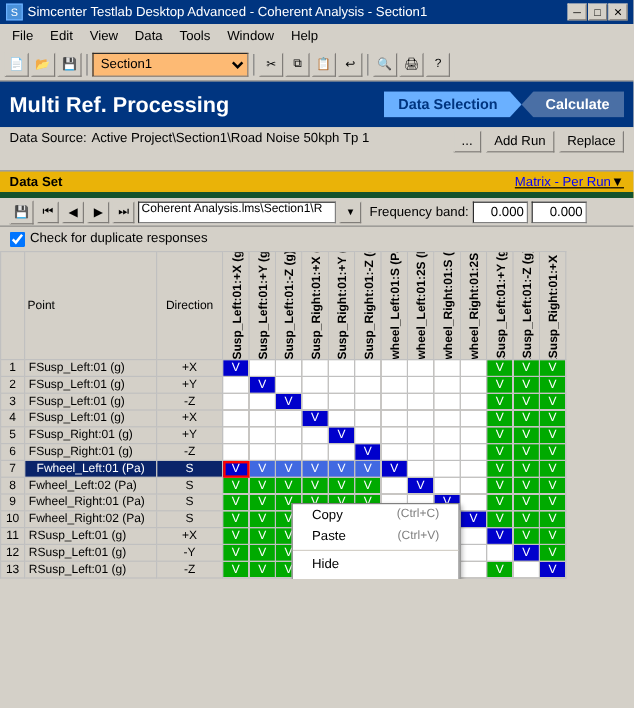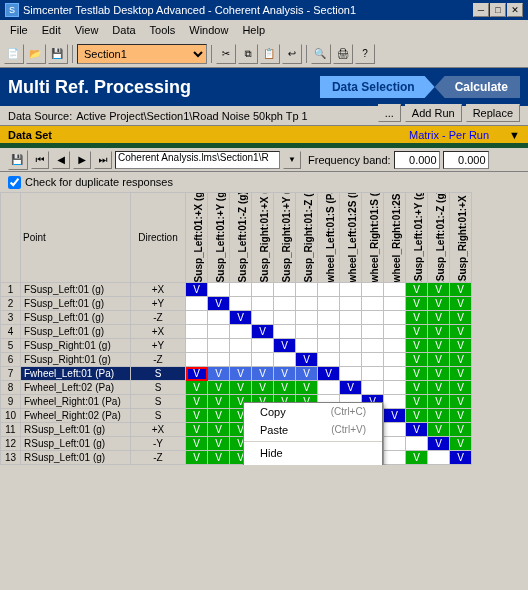--- a/index.html
+++ b/index.html
@@ -102,24 +102,24 @@
       clip-path: polygon(10px 0, 100% 0, 100% 100%, 10px 100%, 0 50%);
       padding-left: 20px;
       cursor: pointer;
     }
 
     
     .datasource-bar {
       background: #d4d0c8;
       padding: 3px 8px;
       display: flex;
-      align-items: flex-end;
+      align-items: flex-start;
       gap: 4px;
       font-size: 11px;
-      height: 20px;
+      height: 37px;
       border-bottom: 1px solid #808080;
     }
     .ds-label { font-size: 11px; }
     .ds-value { font-size: 11px; flex: 1; }
     .ds-btn {
       height: 18px;
       padding: 0 6px;
       font-size: 11px;
       background: #d4d0c8;
       border: 1px outset #d4d0c8;
@@ -132,21 +132,21 @@
       padding: 2px 8px;
       display: flex;
       align-items: center;
       gap: 4px;
       font-size: 11px;
       height: 22px;
       border-bottom: 5px solid #14532d;
       justify-content: space-between;
     }
     .dataset-left { font-size: 11px; font-weight: bold; }
-    .dataset-right { font-size: 11px; display: flex; align-items: flex-start; gap: 20px; }
+    .dataset-right { font-size: 11px; display: flex; align-items: flex-start; gap: 0; text-decoration: underline; }
     .matrix-dropdown { font-size: 11px; color: blue; cursor: pointer; }
 
     
     .nav-bar {
       background: #d4d0c8;
       padding: 2px 8px;
       display: flex;
       align-items: center;
       gap: 3px;
       font-size: 11px;
@@ -284,20 +284,21 @@
       color: white;
     }
     td.empty-cell {
       width: 22px;
       background: white;
     }
 
     tr.row-selected td.point-cell, tr.row-selected td.dir-cell {
       background: #0a246a;
       color: white;
+      text-align: center;
     }
 
     
     .context-menu {
       position: absolute;
       background: white;
       border: 1px solid #808080;
       box-shadow: 2px 2px 4px rgba(0,0,0,0.3);
       z-index: 100;
       font-size: 11px;

